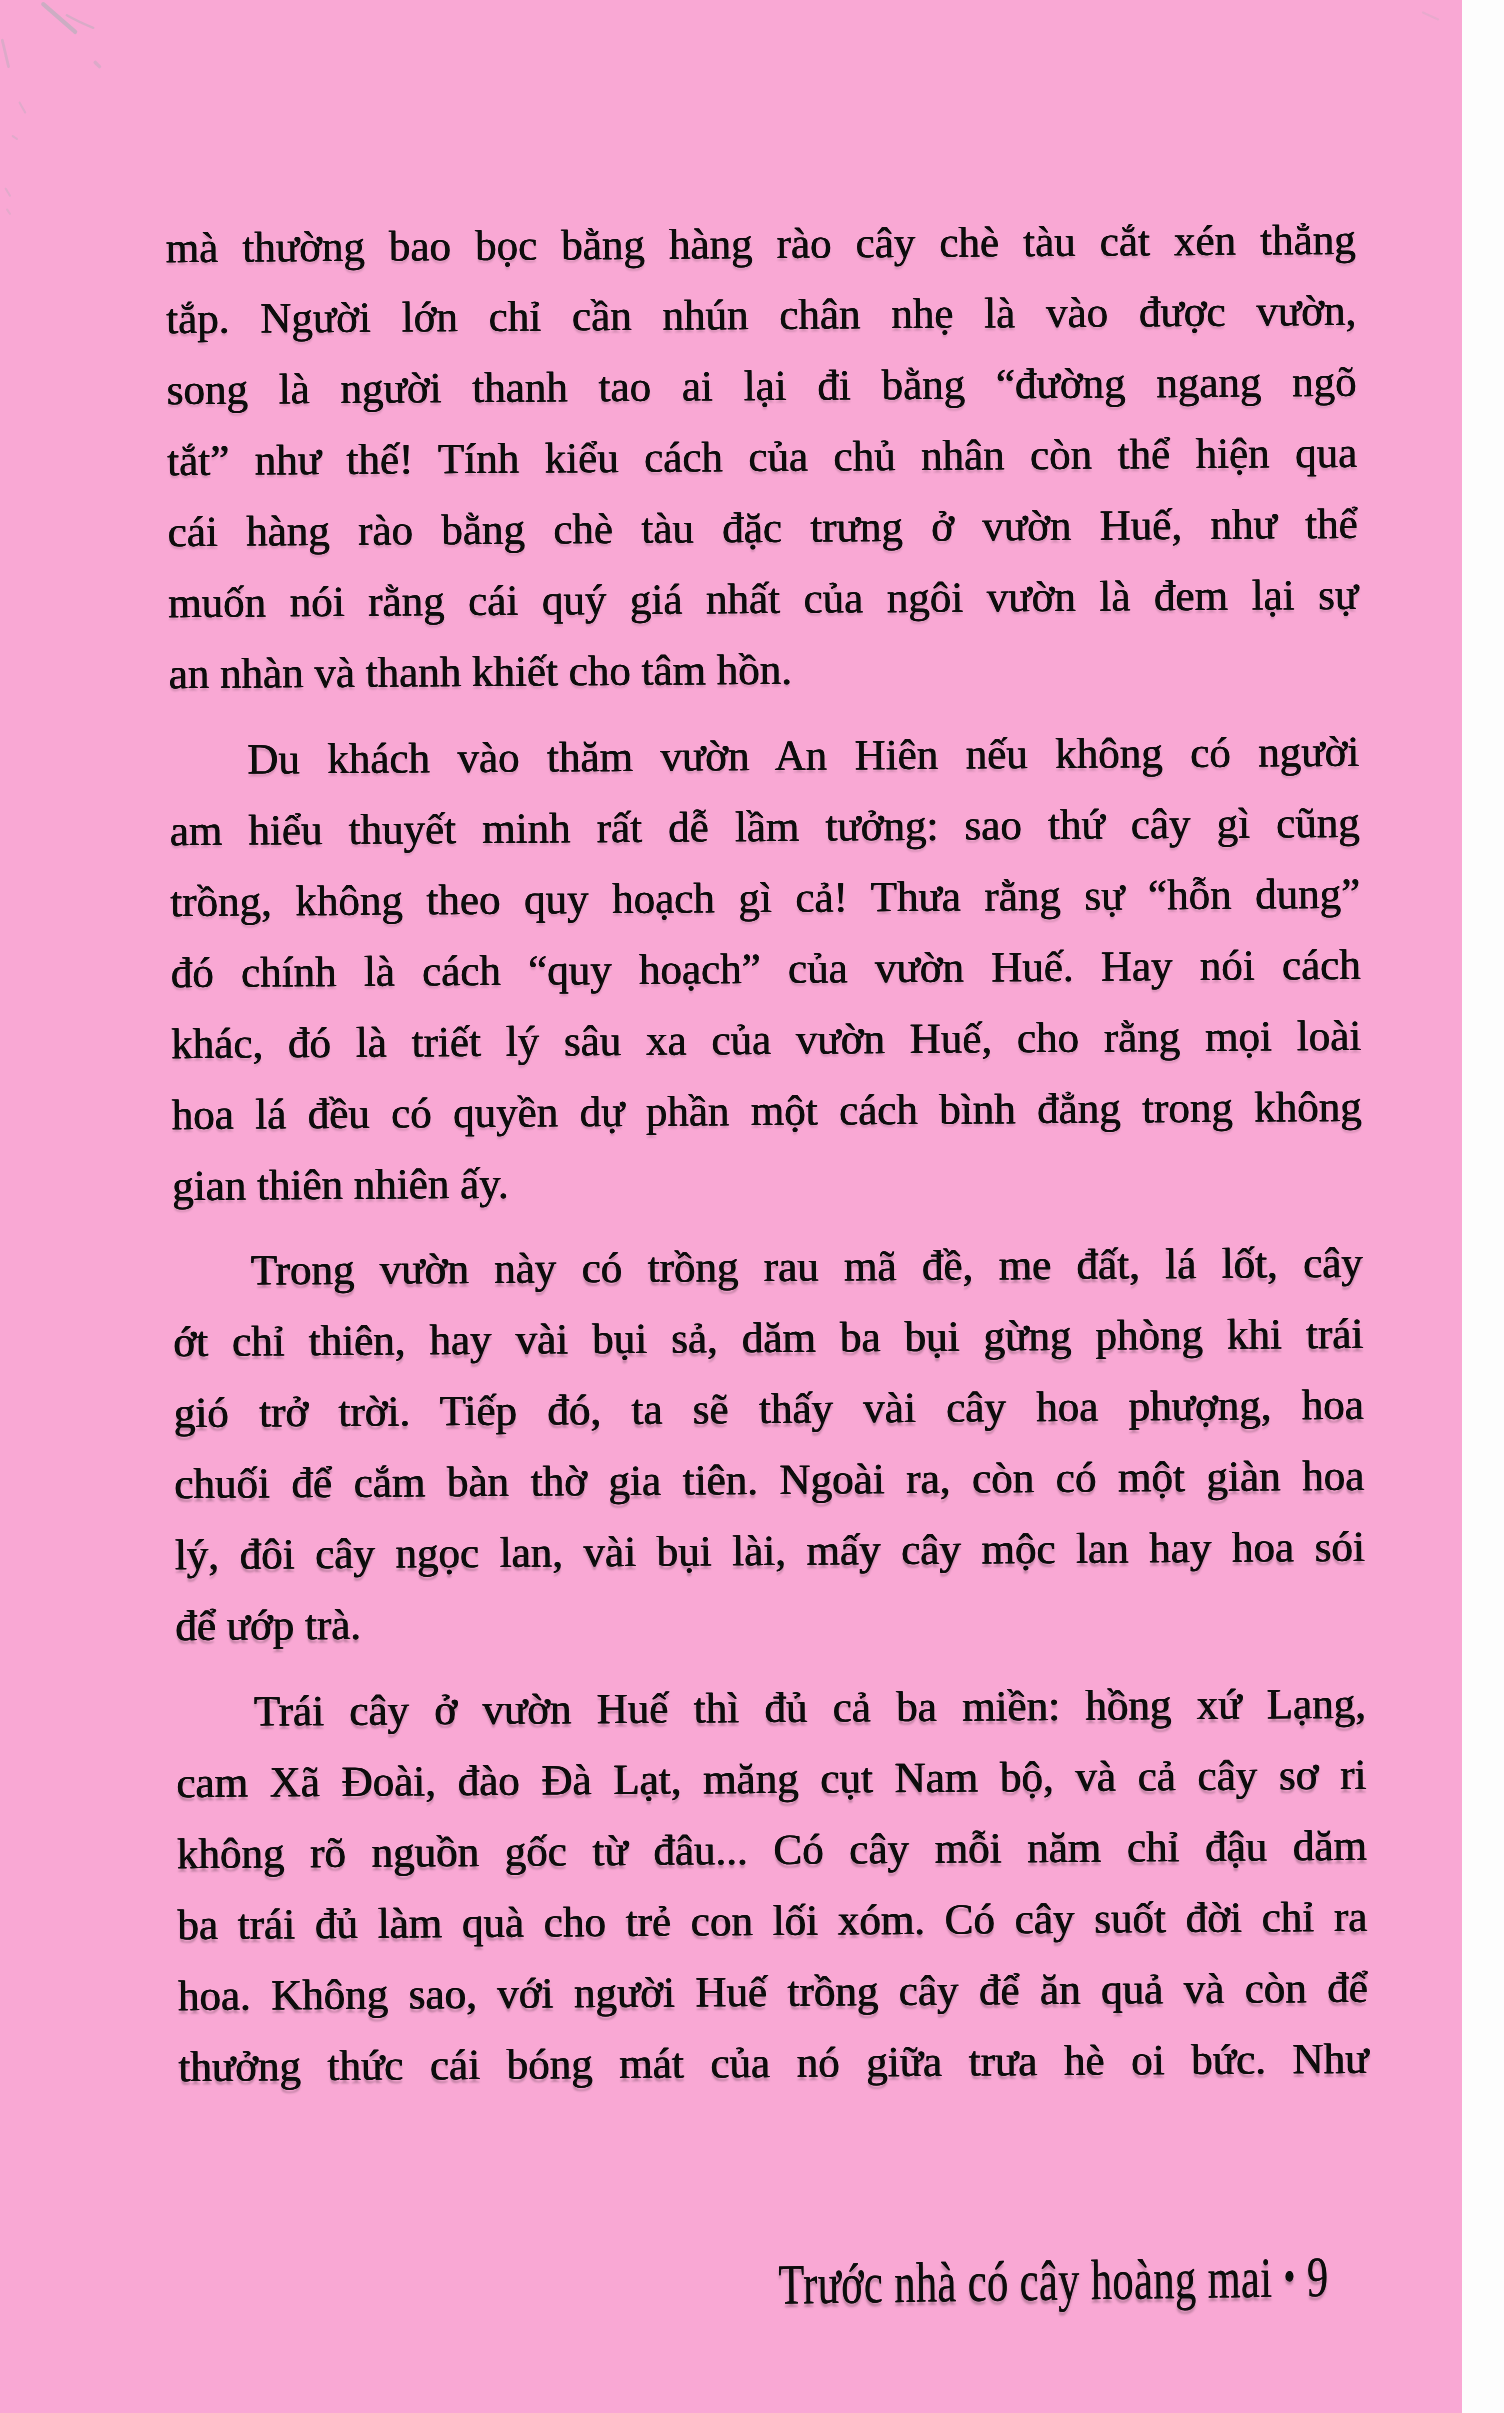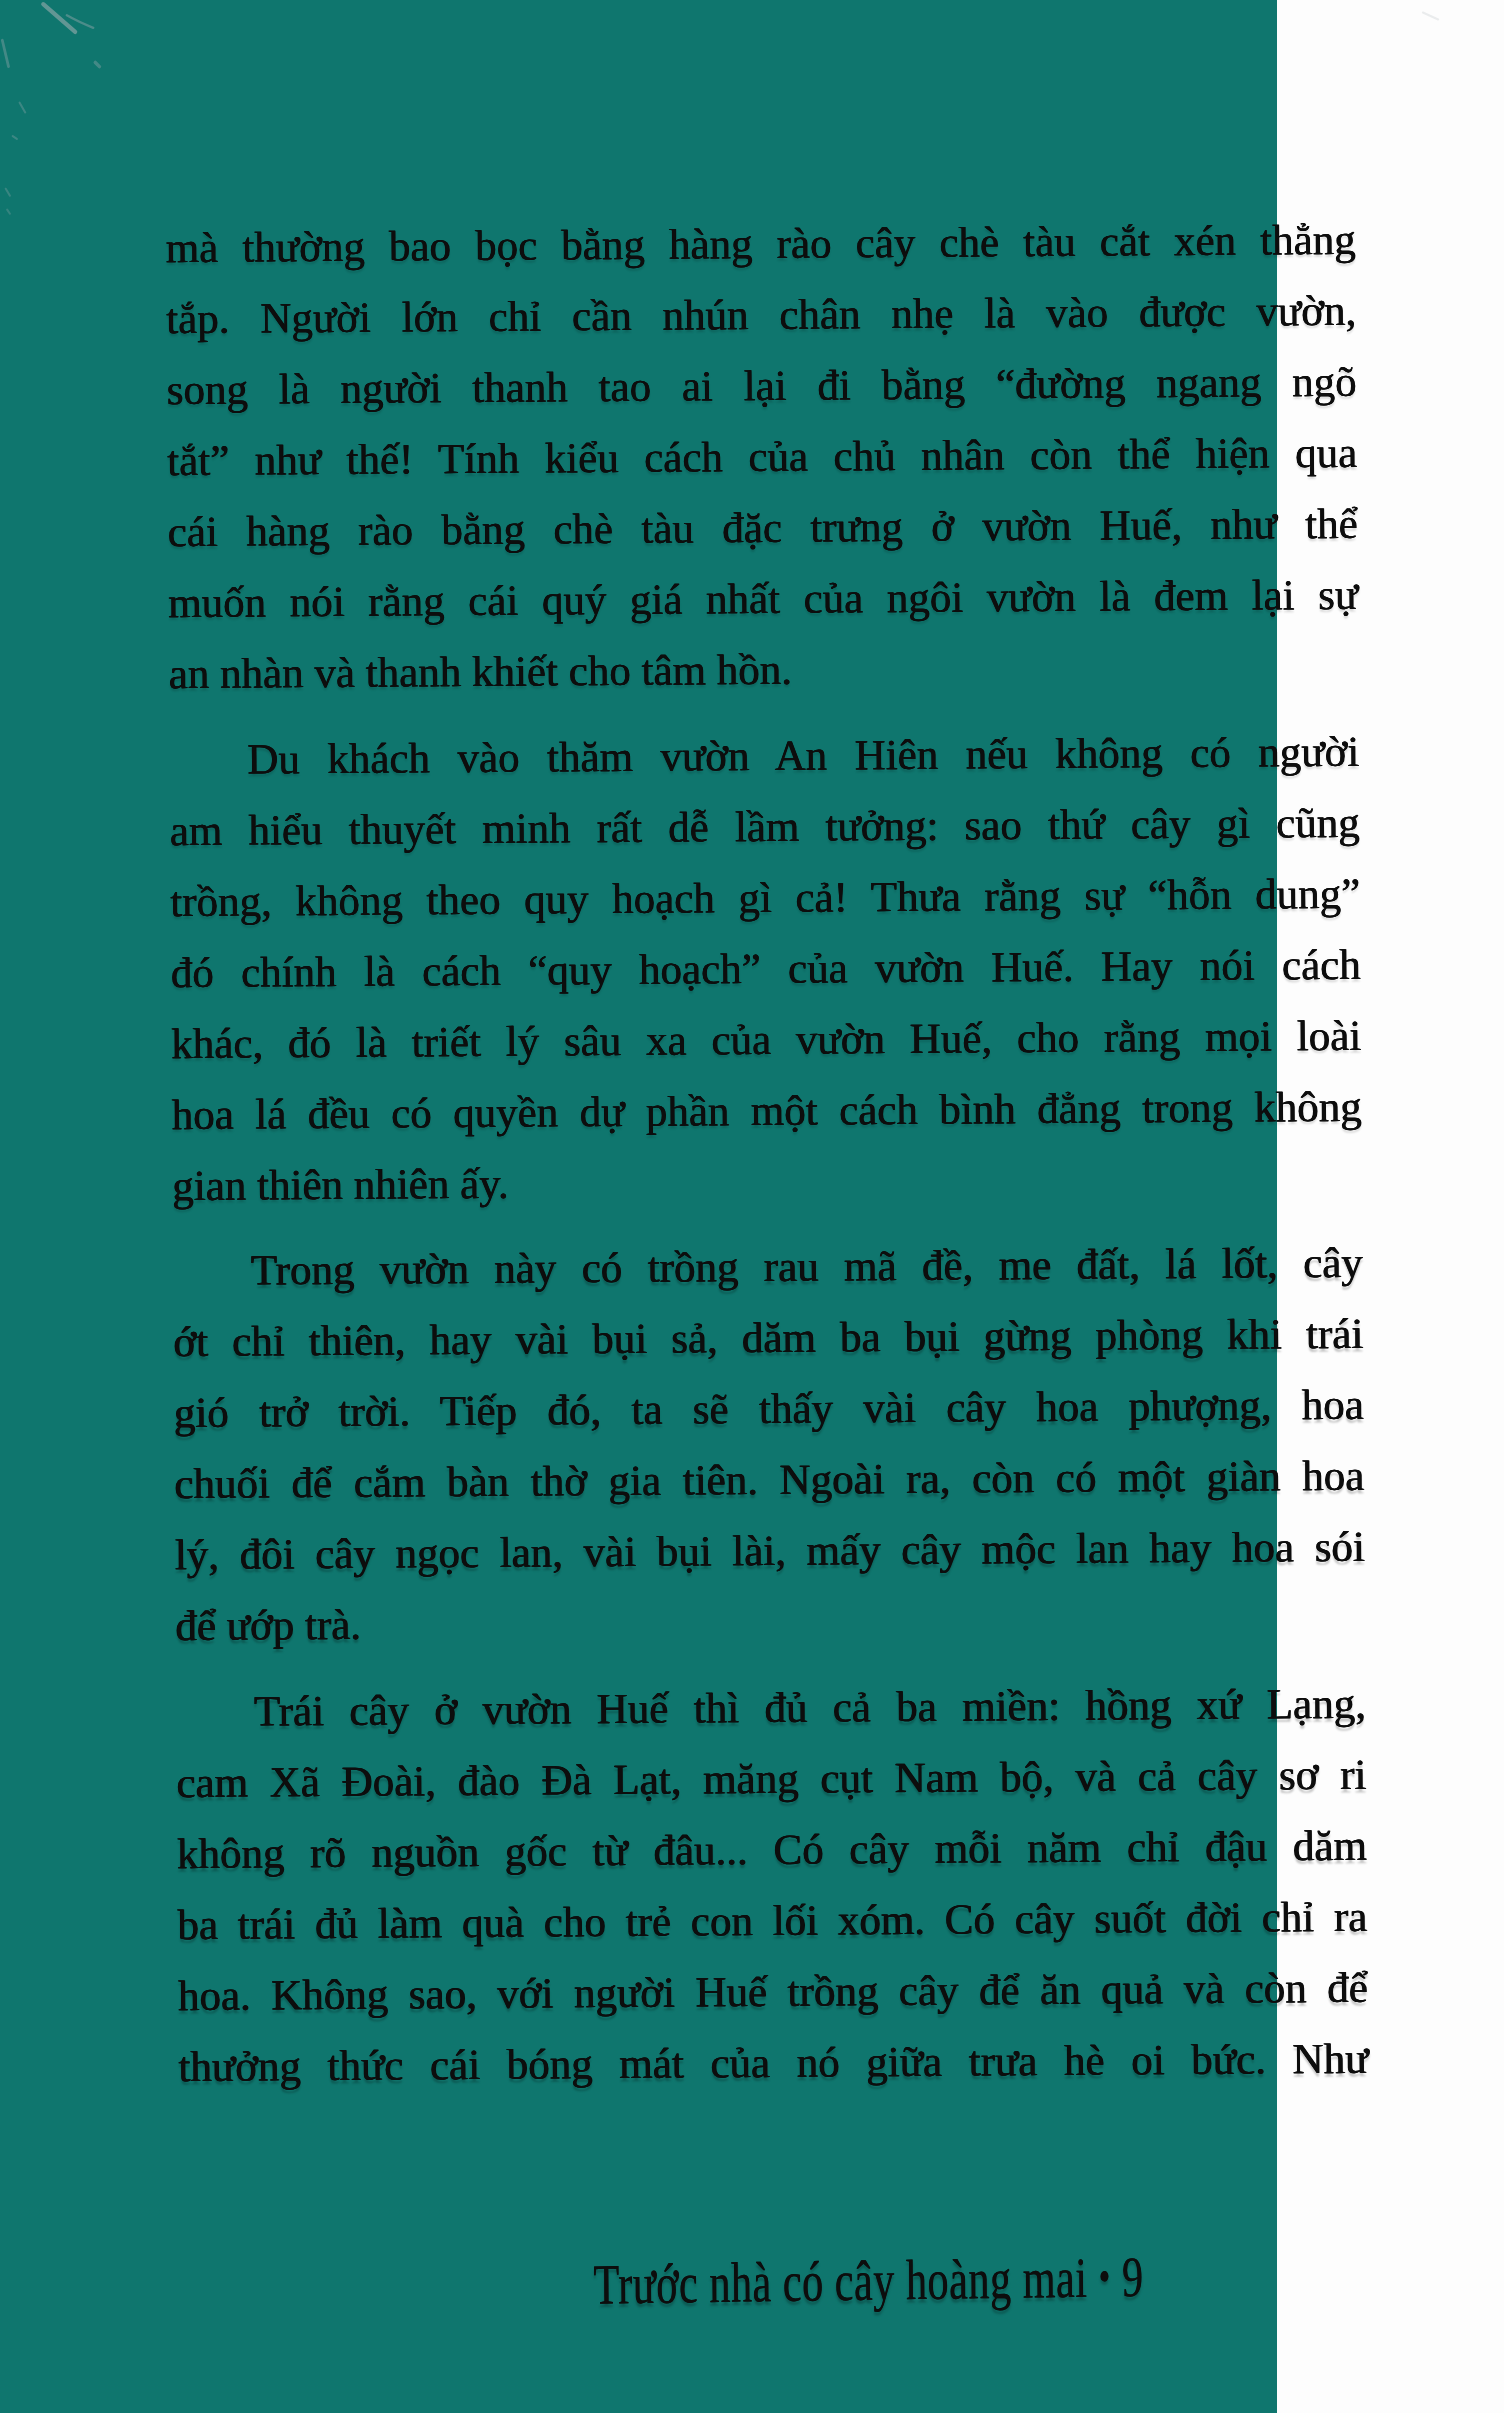--- a/index.html
+++ b/index.html
@@ -5,22 +5,22 @@
   html, body { margin: 0; padding: 0; }
   body {
     width: 1505px; height: 2413px;
     background: #fdfdfd;
     overflow: hidden;
     position: relative;
     font-family: "Liberation Serif", "DejaVu Serif", serif;
   }
   .page {
     position: relative;
-    width: 1277px; height: 2413px;
-    background: #0f766e;
+    width: 1462px; height: 2413px;
+    background: #f9a8d4;
   }
   .artifacts {
     position: absolute; left: 0; top: 0;
     pointer-events: none;
   }
   .text-block {
     position: absolute;
     left: 172px; top: 208px; width: 1190px;
     font-size: 43px;
     line-height: 71px;

